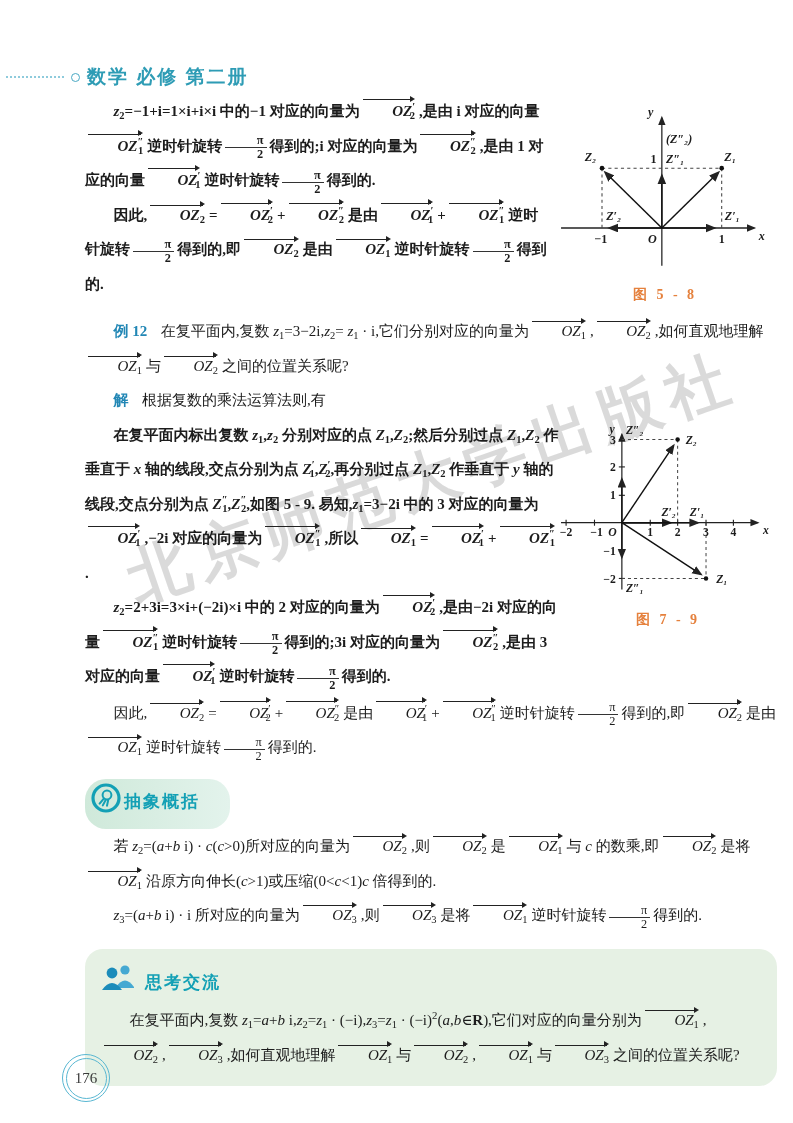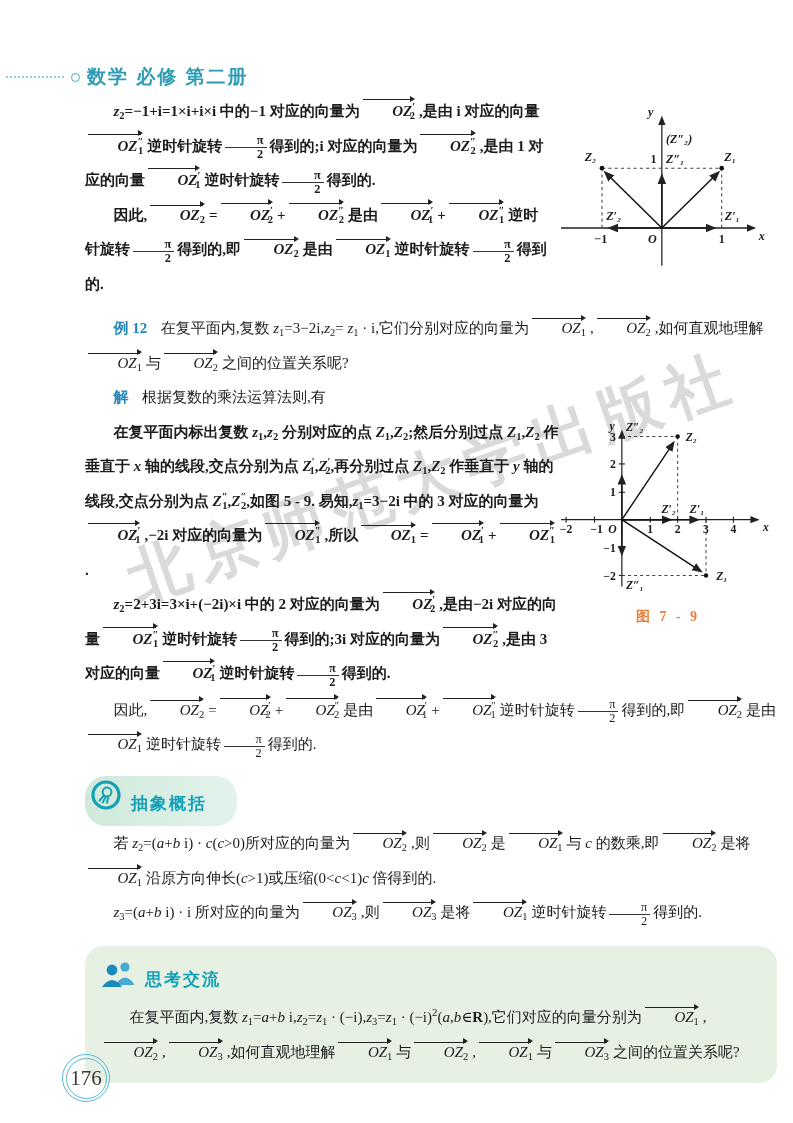--- a/index.html
+++ b/index.html
@@ -47,37 +47,37 @@
   .fig59{width:218px;padding-top:4px;}
   .figcap{color:#e5813d;font-size:14px;letter-spacing:3px;margin-top:2px;line-height:1.4;}
   svg text{font-family:"Liberation Serif","DejaVu Serif",serif;}
 
   .sec-example{margin-top:10px;}
   .p-after-fig{margin-top:0;}
   .fullline{margin-top:2px;}
 
   
   .sec-abstract{margin-top:14px;}
-  .badge{display:inline-flex;align-items:flex-end;gap:9px;
+  .badge{display:inline-flex;align-items:flex-start;gap:2px;
          background:linear-gradient(90deg,#cfe9da,#e3f3ec);
          border-radius:21px;padding:3px 30px 3px 5px;}
   .badge-title,.gbox-title{color:#13a0b5;font-weight:bold;font-size:17px;letter-spacing:2px;
          font-family:"Liberation Sans","DejaVu Sans",sans-serif;}
 
   
   .gbox{margin-top:16px;background:#e6f1e4;border-radius:18px;padding:14px 22px 14px 16px;}
   .gbox-head{display:flex;align-items:center;gap:8px;margin-bottom:0px;}
 
   
   .pagenum-outer{position:absolute;left:62px;top:1054px;width:46px;height:46px;z-index:3;
                  border:1.6px solid #59b7d2;border-radius:50%;
                  display:flex;align-items:center;justify-content:center;}
   .pagenum-inner{width:39px;height:39px;border:1.4px solid #59b7d2;border-radius:50%;
                  display:flex;align-items:center;justify-content:center;
-                 font-size:21px;color:#3a3a3a;}
+                 font-size:15px;color:#3a3a3a;}
 </style>
 </head>
 <body>
 
 <div class="header">
   <span class="dotline"></span>
   <span class="ring"></span>
   <span class="header-text">数学  必修  第二册</span>
 </div>
 
@@ -125,20 +125,21 @@
           <text x="167" y="56" font-style="italic" text-anchor="middle">Z₁</text>
           <text x="106" y="39" font-style="italic">(Z″₂)</text>
           <text x="106" y="58" font-style="italic">Z″₁</text>
           <text x="97" y="58" text-anchor="end">1</text>
           <text x="49" y="112" font-style="italic">Z′₂</text>
           <text x="162" y="112" font-style="italic">Z′₁</text>
           <text x="44" y="134" text-anchor="middle">−1</text>
           <text x="159" y="134" text-anchor="middle">1</text>
         </g>
       </svg>
+      <div class="figcap">图 5 - 8</div>
     </div>
   </div>
 
   <div class="sec-example">
     <p class="ind"><span class="lbl">例 12</span><span>在复平面内,复数 <i>z</i><sub class="s">1</sub>=3−2i,<i>z</i><sub class="s">2</sub>= <i>z</i><sub class="s">1</sub> · i,它们分别对应的向量为<span class="vec"><i>OZ</i><sub class="s">1</sub></span>,<span class="vec"><i>OZ</i><sub class="s">2</sub></span>,如何直观地理解<span class="vec"><i>OZ</i><sub class="s">1</sub></span>与<span class="vec"><i>OZ</i><sub class="s">2</sub></span>之间的位置关系呢?</span></p>
     <p class="ind"><span class="lbl">解</span><span>根据复数的乘法运算法则,有</span></p>
   </div>
 
   <div class="row">
     <div class="txt">

